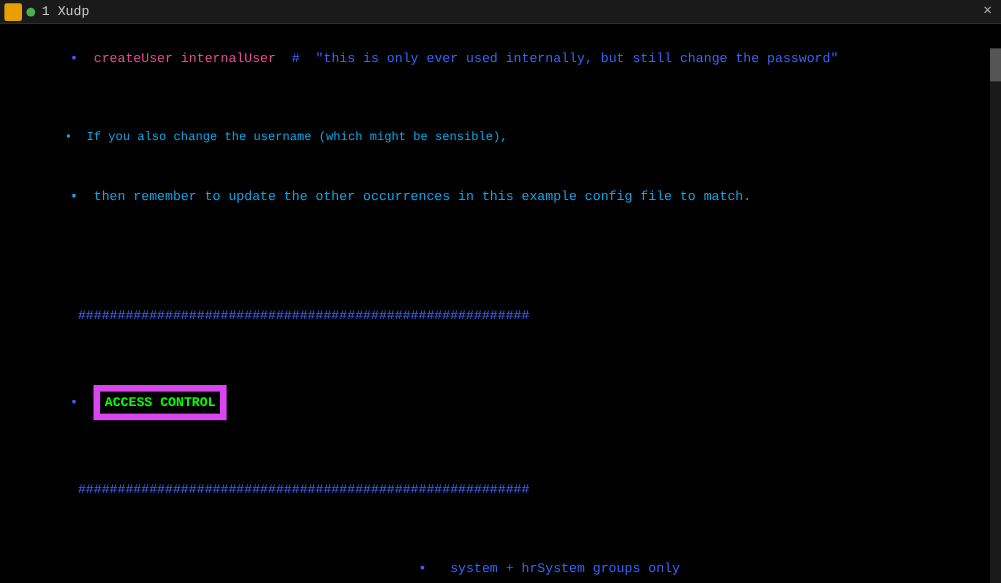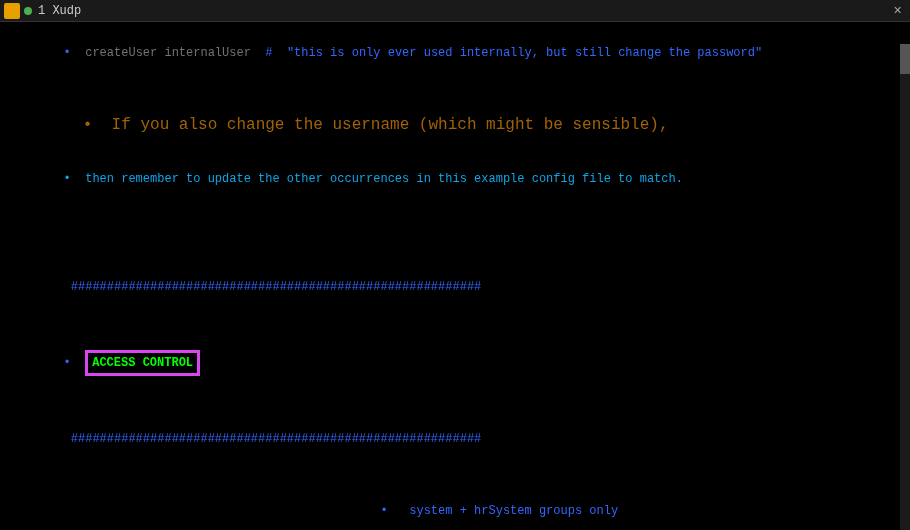--- a/index.html
+++ b/index.html
@@ -87,21 +87,21 @@
     }
     .line {
       line-height: 18px;
       white-space: pre;
       color: #0000ff;
     }
     .line.blue { color: #0055ff; }
     .line.empty { height: 18px; }
     .access-control-box {
       display: inline-block;
-      border: 3px solid #d946ef;
+      border: 6px solid #d946ef;
       padding: 1px 4px;
       color: #00ff00;
       font-weight: bold;
     }
   </style>
 </head>
 <body>
 
 <div class="terminal-window">
 
@@ -111,26 +111,26 @@
     </div>
     <div class="title-bar-dot"></div>
     <span class="title-bar-label">1 Xudp</span>
     <span class="title-bar-close">×</span>
   </div>
 
   <div style="position:relative; flex:1; display:flex; flex-direction:column;">
     <div class="terminal-content">
 
       <div class="line blue" style="color:#3366ff; font-size:12px;">
-        •&nbsp;&nbsp;<span style="color:#737373;">createUser internalUser</span>&nbsp;&nbsp;#&nbsp;&nbsp;<span style="color:#3366ff;">"this is only ever used internally, but still change the password"</span>
+        •&nbsp;&nbsp;<span style="color:#ec4899;">createUser internalUser</span>&nbsp;&nbsp;#&nbsp;&nbsp;<span style="color:#3366ff;">"this is only ever used internally, but still change the password"</span>
       </div>
 
       <div class="line empty"></div>
 
-      <div class="line blue" style="color:#a16207; font-size:16px;">
+      <div class="line blue" style="color:#0ea5e9; font-size:11px;">
         •&nbsp;&nbsp;If you also change the username (which might be sensible),
       </div>
 
       <div class="line blue" style="color:#0ea5e9; font-size:12px;">
         •&nbsp;&nbsp;then remember to update the other occurrences in this example config file to match.
       </div>
 
       <div class="line empty"></div>
       <div class="line empty"></div>
       <div class="line empty"></div>

